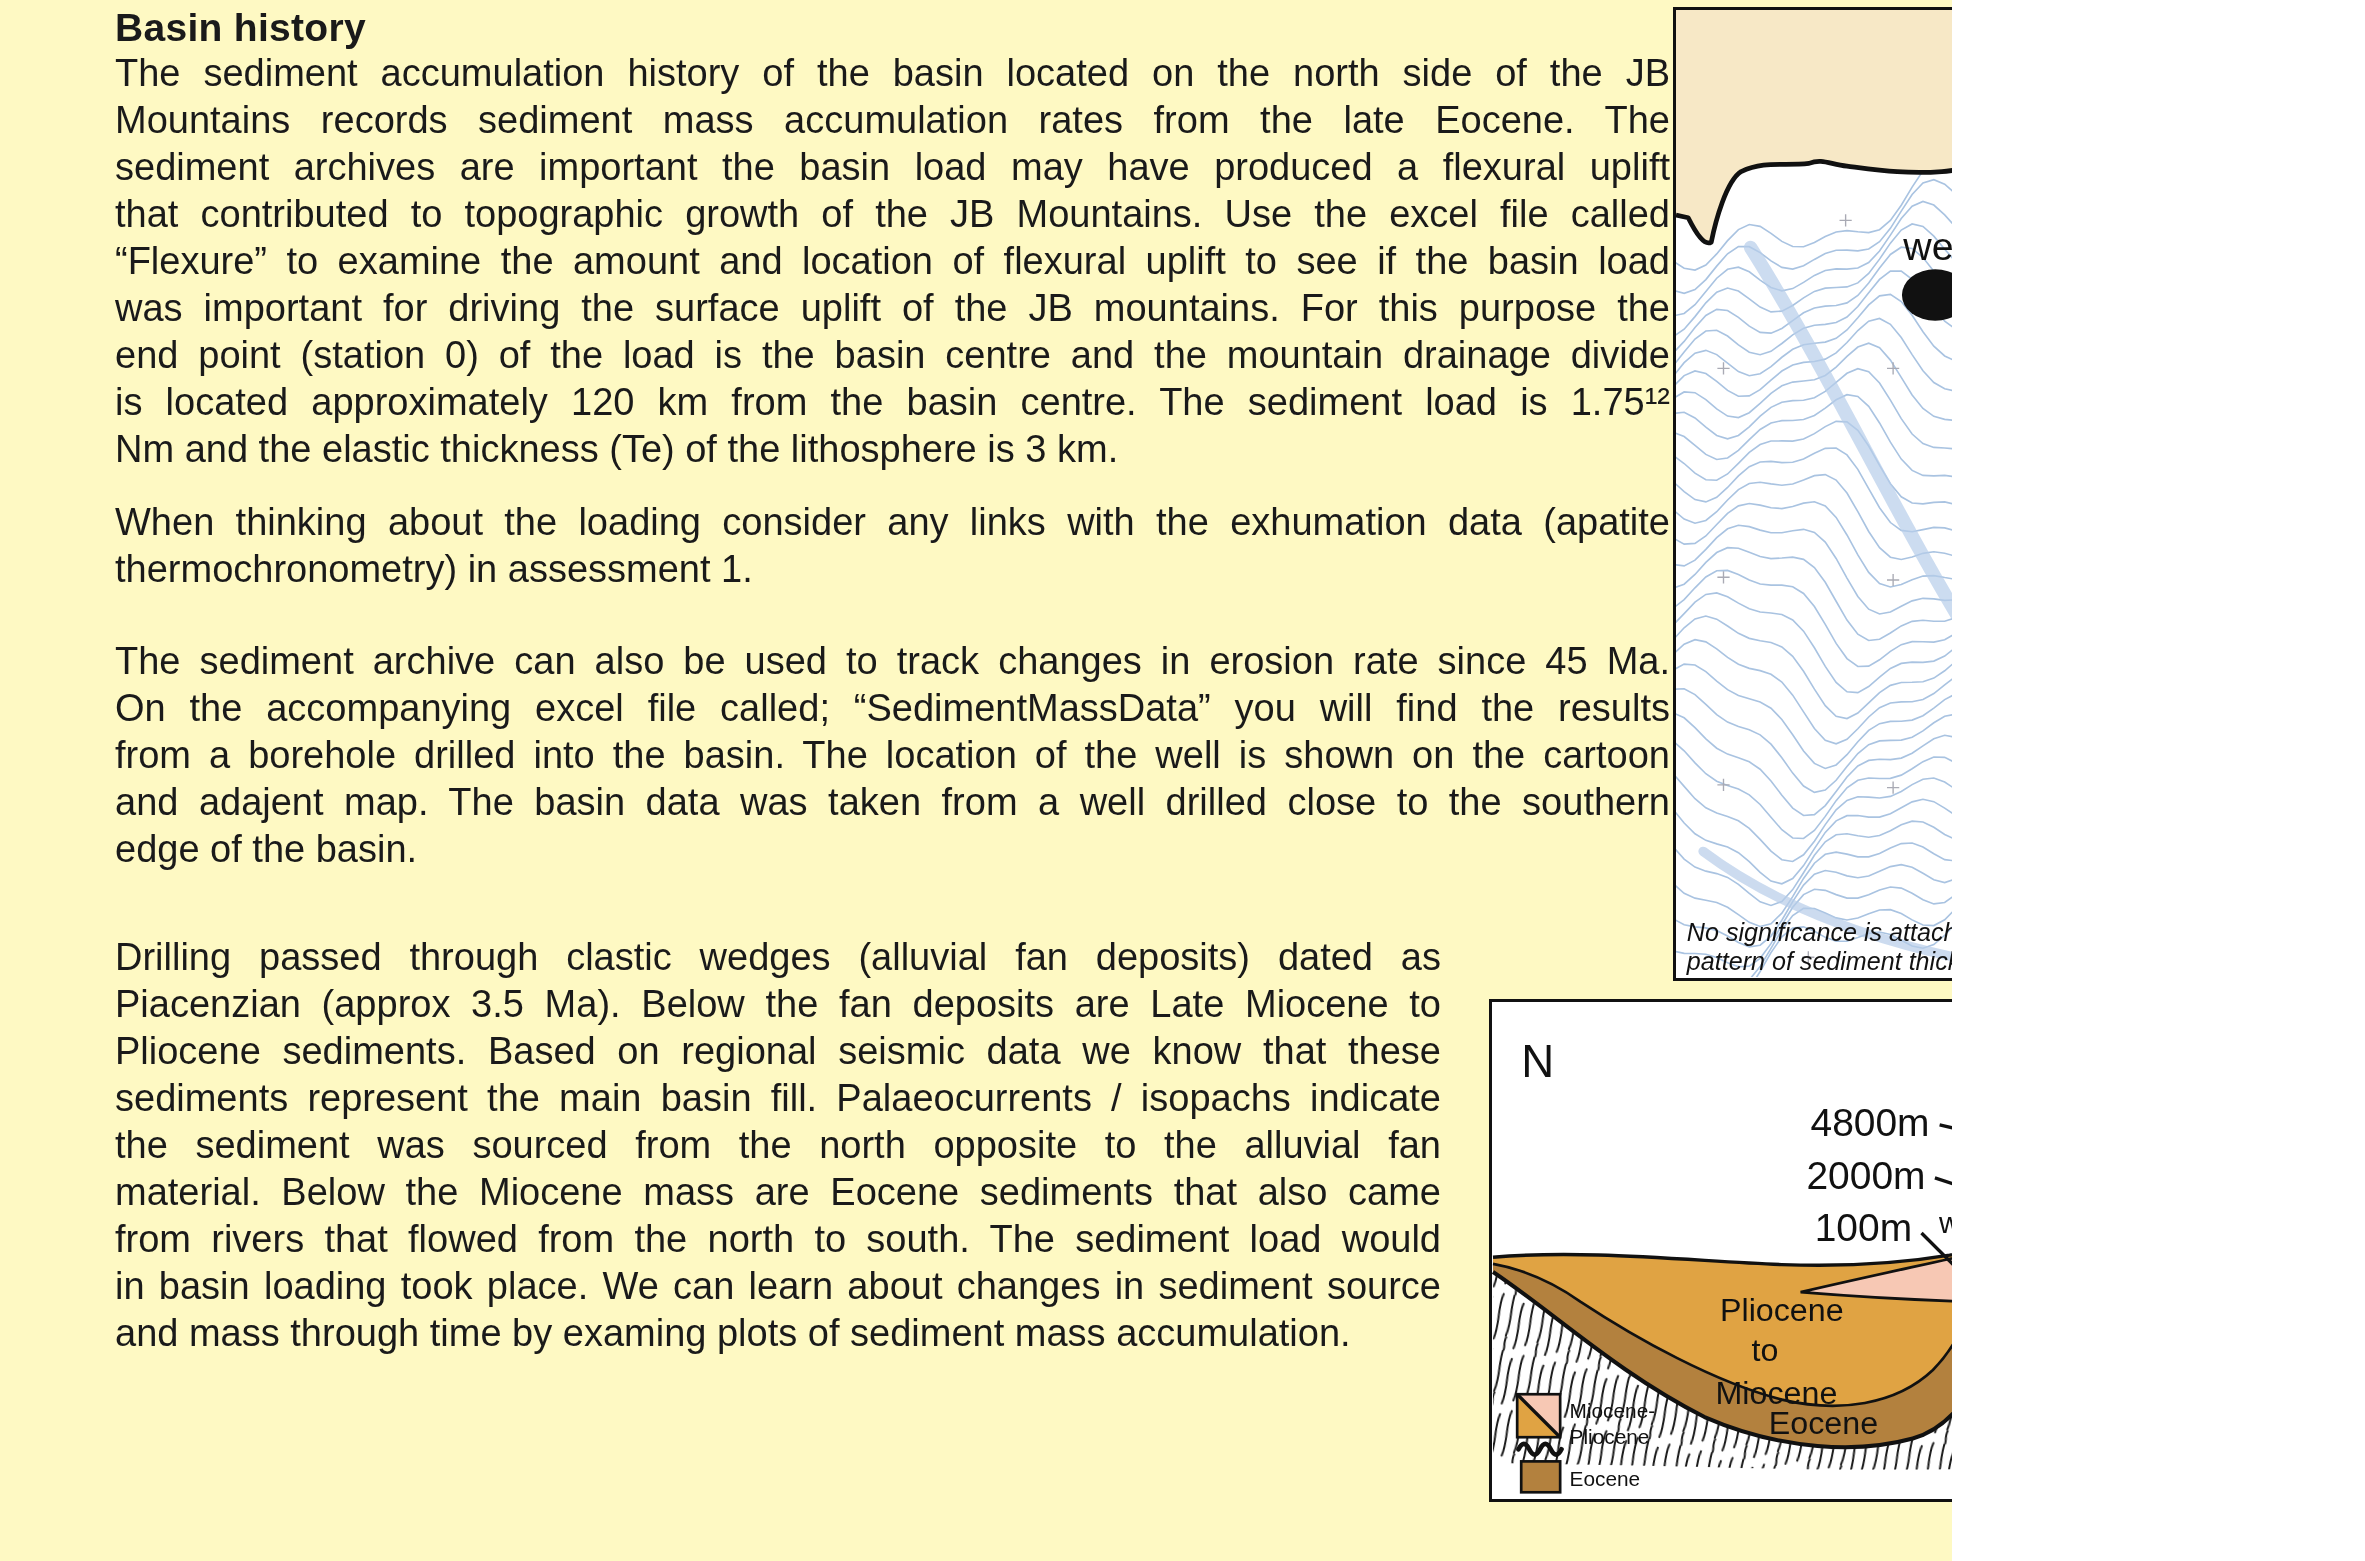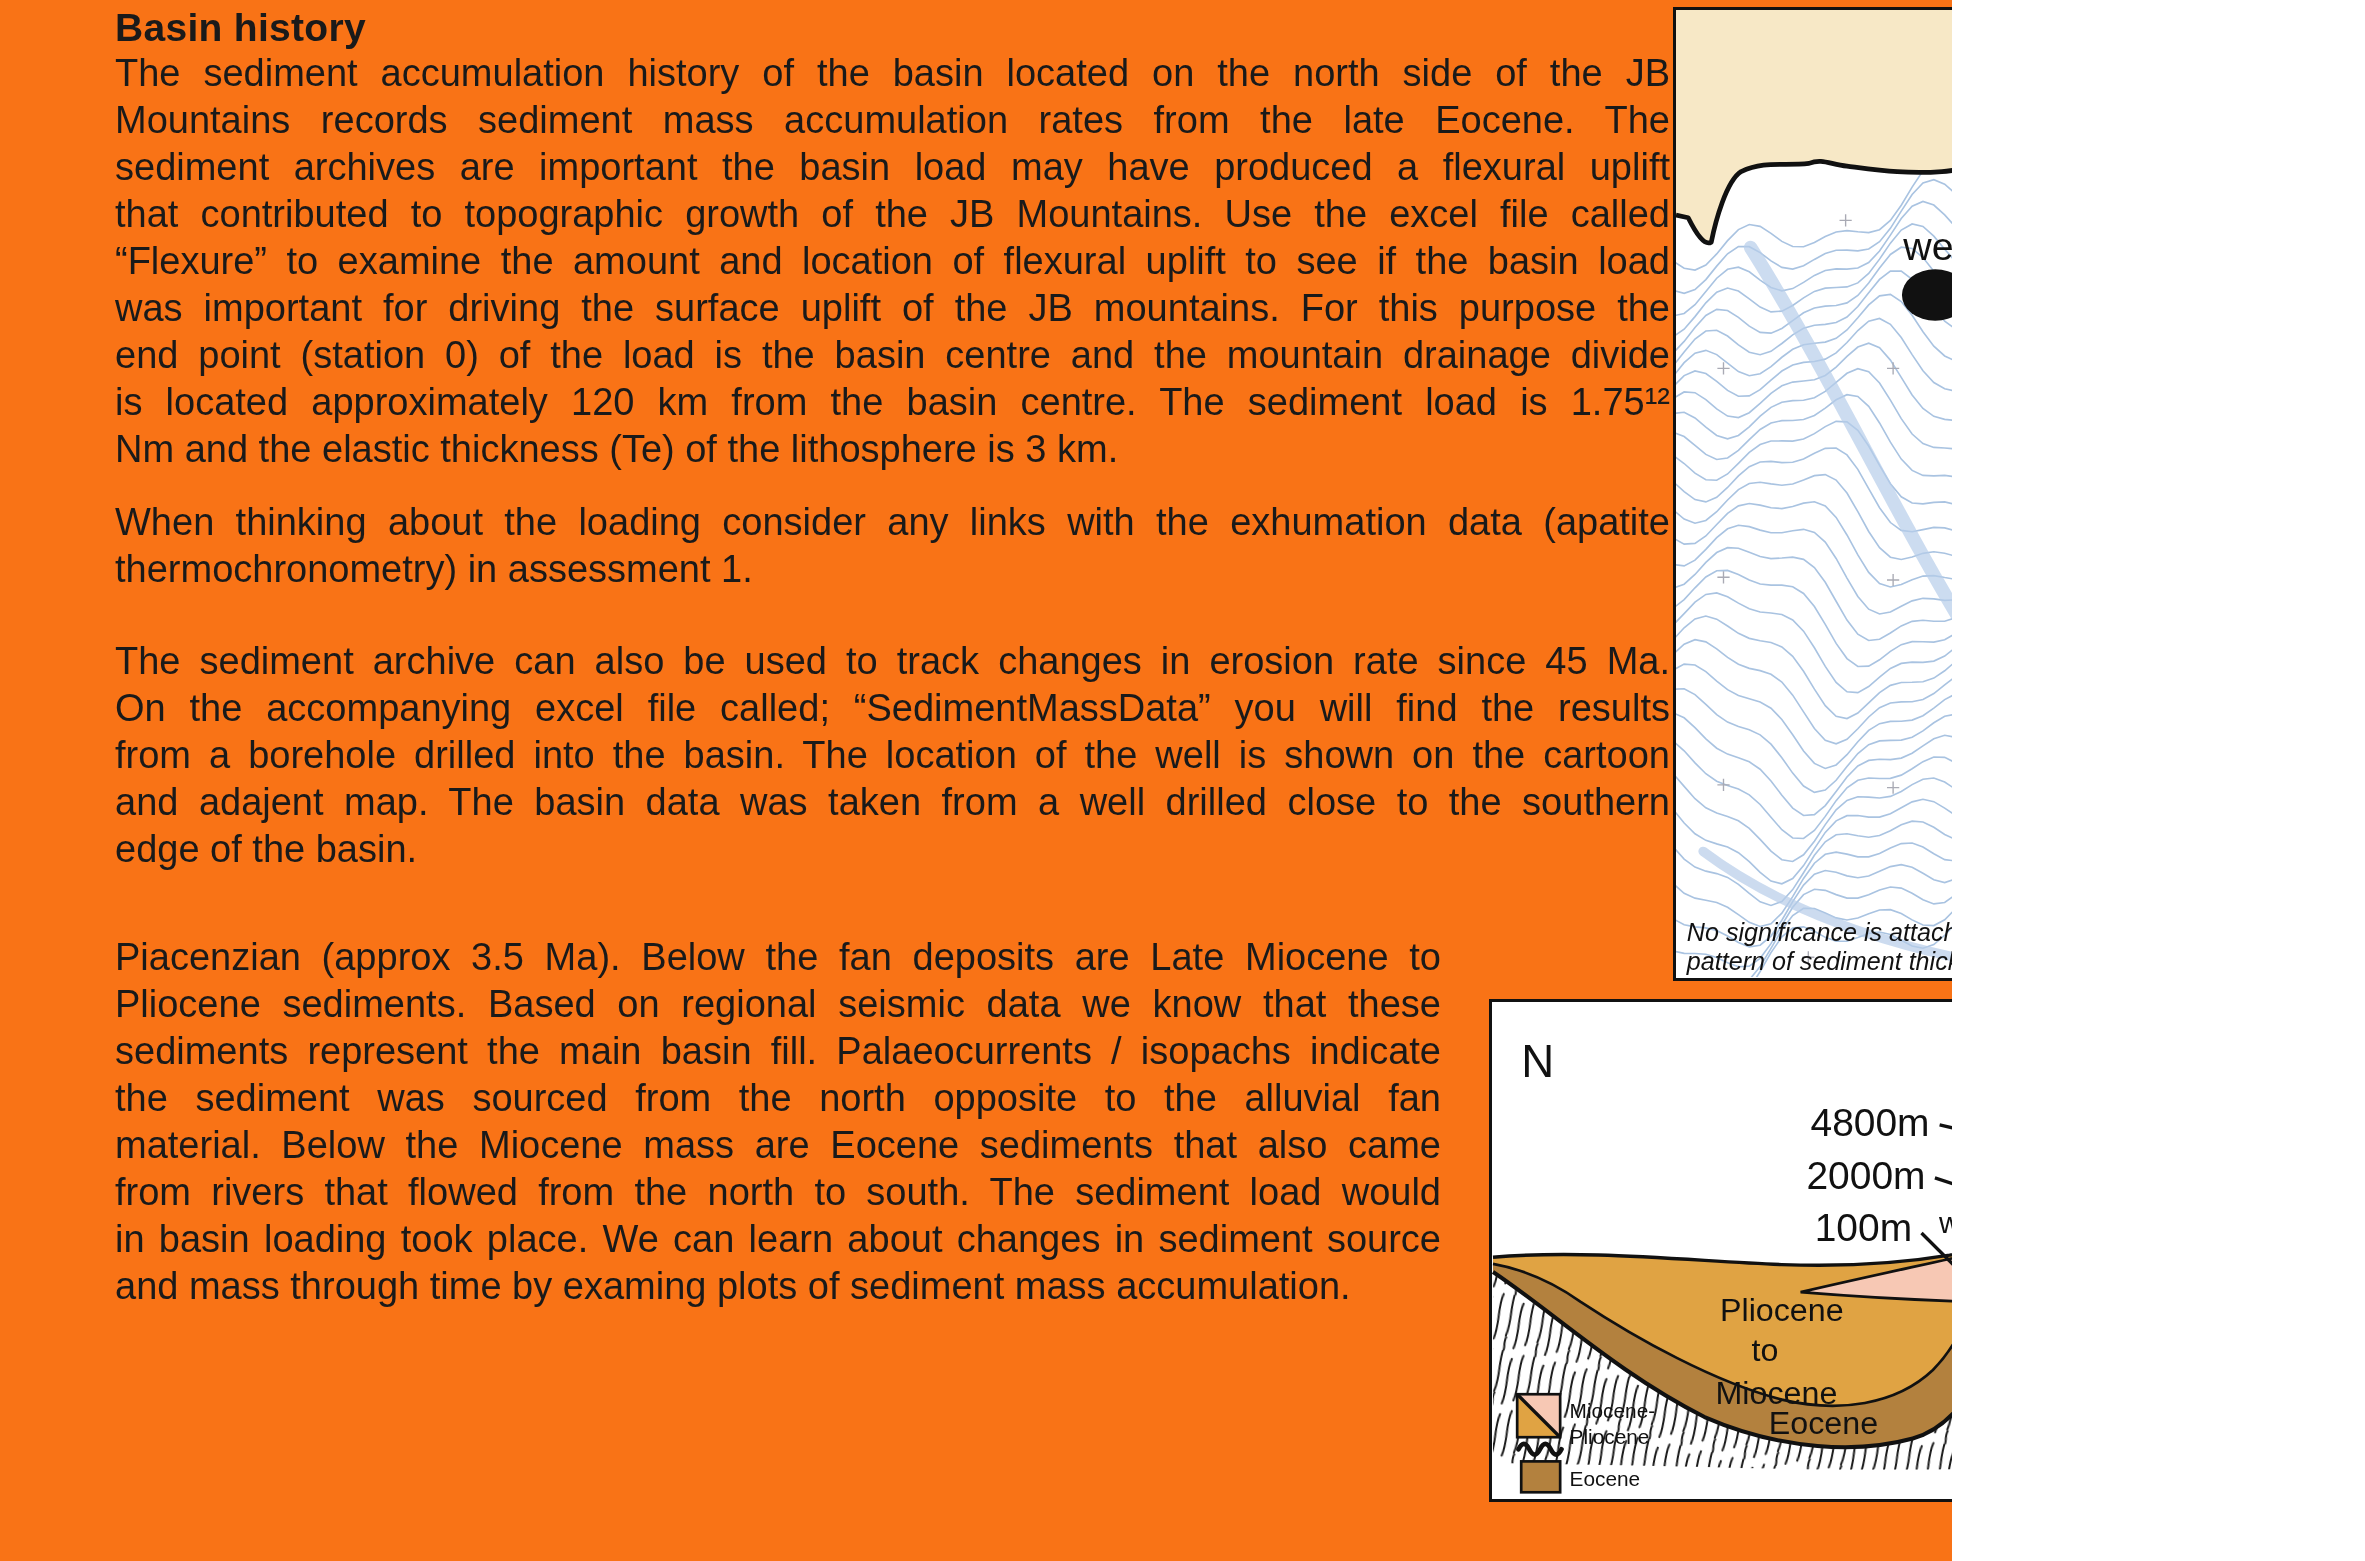--- a/index.html
+++ b/index.html
@@ -1,16 +1,16 @@
 <!DOCTYPE html>
 <html style="font-size:11px"><head>
 <meta charset="utf-8">
 <style>
   html,body{margin:0;padding:0;background:#ffffff;}
-  #page{position:relative;width:1952px;height:1562px;background:#f97316;overflow:hidden;
+  #page{position:relative;width:1952px;height:1562px;background:#fef9c3;overflow:hidden;
         font-family:"Liberation Sans", sans-serif;color:#1a1a1a;}
   #text-col{position:absolute;left:115px;top:5.4px;width:1555px;}
   .doc-title{font-size:39px;font-weight:bold;line-height:45px;letter-spacing:0.3px;}
   .para{margin-top:0;}
   .para + .para{margin-top:26px;}
   .para.gap2{margin-top:45px;}
   .para.gap3{margin-top:61px;}
   .para.narrow{width:1326px;}
   .tline{font-size:38px;line-height:47px;text-align:justify;text-align-last:justify;white-space:normal;}
   .tline.lastline{text-align-last:left;}
@@ -52,20 +52,21 @@
           <div class="tline lastline">thermochronometry) in assessment 1.</div>
         </div>
         <div class="para gap2">
           <div class="tline">The sediment archive can also be used to track changes in erosion rate since 45 Ma.</div>
           <div class="tline">On the accompanying excel file called;  “SedimentMassData” you will find the results</div>
           <div class="tline">from a borehole drilled into the basin. The location of the well is shown on the cartoon</div>
           <div class="tline">and adajent map. The basin data was taken from a well  drilled close to the southern</div>
           <div class="tline lastline">edge of the basin.</div>
         </div>
         <div class="para gap3 narrow">
+          <div class="tline">Drilling passed through clastic wedges (alluvial fan deposits) dated as</div>
           <div class="tline">Piacenzian (approx 3.5 Ma). Below the fan deposits are Late Miocene to</div>
           <div class="tline">Pliocene sediments. Based on regional seismic data we know that these</div>
           <div class="tline">sediments represent the main basin fill.  Palaeocurrents / isopachs indicate</div>
           <div class="tline">the sediment was sourced from the north opposite to the alluvial fan</div>
           <div class="tline">material. Below the Miocene mass are Eocene sediments that also came</div>
           <div class="tline">from rivers that flowed from the north to south. The sediment load would</div>
           <div class="tline">in basin loading took place. We can learn about changes in sediment source</div>
           <div class="tline lastline">and mass through time by examing plots of sediment mass accumulation.</div>
         </div>
       </div>

